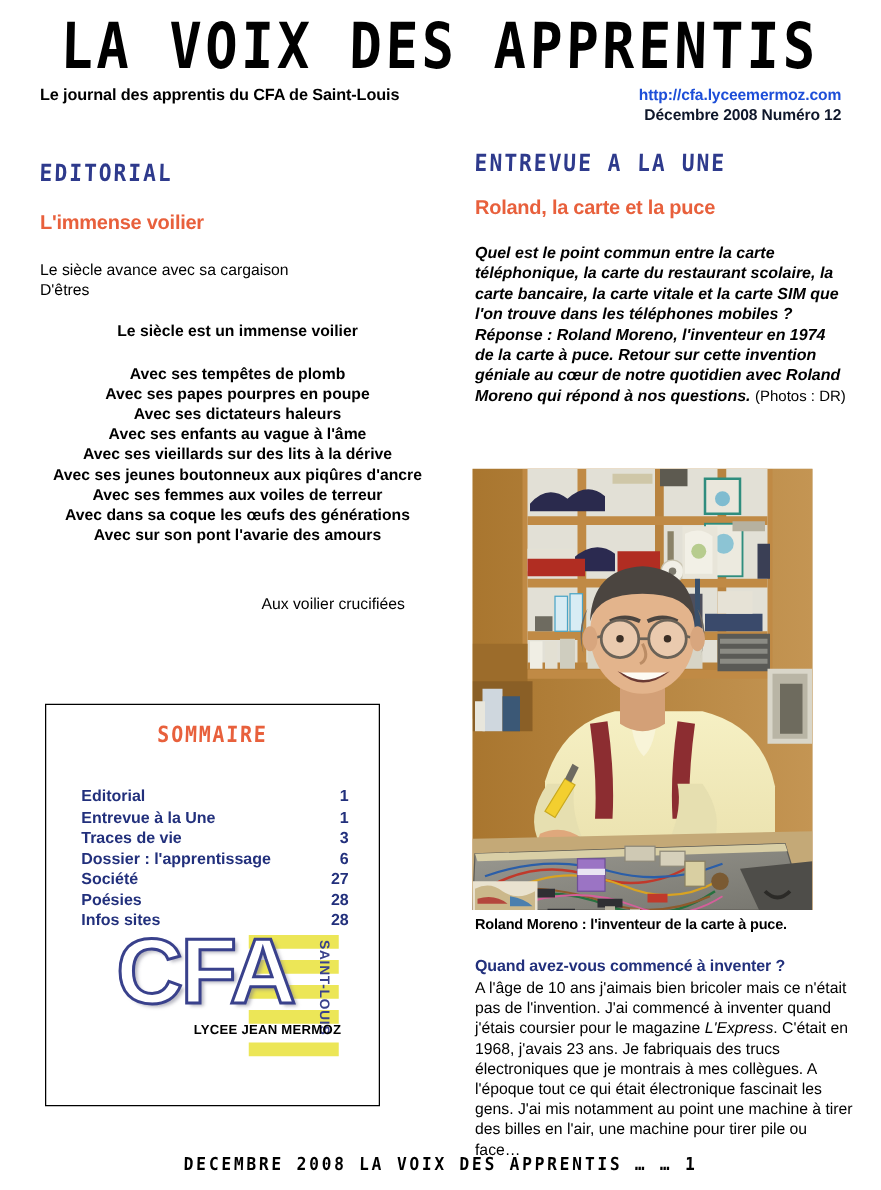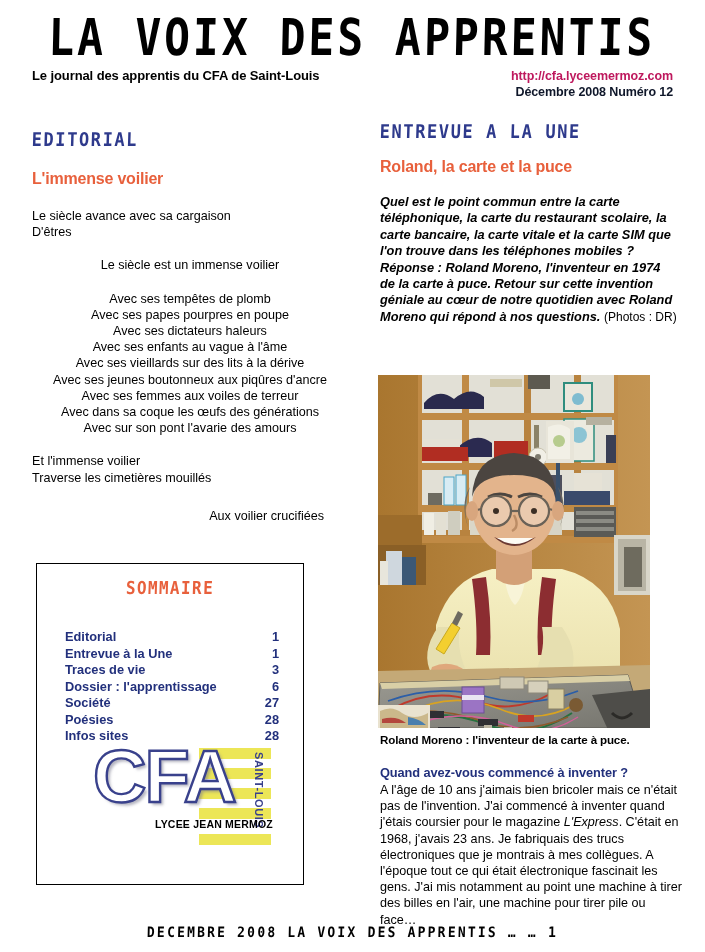--- a/index.html
+++ b/index.html
@@ -43,21 +43,21 @@
     font-size: 13px;
     font-weight: bold;
     color: #000000;
     letter-spacing: -0.1px;
   }
   #masthead-url {
     position: absolute;
     right: 32px; top: 69px;
     font-size: 12.5px;
     font-weight: bold;
-    color: #be185d;
+    color: #1d4ed8;
     text-align: right;
     letter-spacing: -0.1px;
   }
   #masthead-issue {
     position: absolute;
     right: 32px; top: 85px;
     font-size: 12.5px;
     font-weight: bold;
     color: #0f172a;
     text-align: right;
@@ -100,21 +100,21 @@
   #editorial-subtitle { margin: 0 0 20px 4px; }
 
   .poem-block {
     font-size: 12.6px;
     line-height: 16.2px;
     color: #000;
     white-space: pre-line;
     margin: 0 0 0 4px;
   }
   .poem-left   { text-align: left; }
-  .poem-center { text-align: center; }
+  .poem-center { text-align: center; font-weight: bold; }
   .poem-right  { text-align: right; padding-right: 24px; }
   .gap-sm { height: 13px; }
   .gap-md { height: 17px; }
   .gap-lg { height: 22px; }
 
   
   #sommaire-box {
     position: absolute;
     left: 36px; top: 563px;
     width: 268px;
@@ -301,22 +301,20 @@
   <div class="poem-block poem-center">Avec ses tempêtes de plomb
 Avec ses papes pourpres en poupe
 Avec ses dictateurs haleurs
 Avec ses enfants au vague à l'âme
 Avec ses vieillards sur des lits à la dérive
 Avec ses jeunes boutonneux aux piqûres d'ancre
 Avec ses femmes aux voiles de terreur
 Avec dans sa coque les œufs des générations
 Avec sur son pont l'avarie des amours</div>
   <div class="gap-md"></div>
-  <div class="poem-block poem-left">Et l'immense voilier
-Traverse les cimetières mouillés</div>
   <div class="gap-lg"></div>
   <div class="poem-block poem-right">Aux voilier crucifiées</div>
   <div class="gap-sm"></div>
 </div>
 
 <div id="sommaire-box">
   <div id="sommaire-title">SOMMAIRE</div>
 
   <ul id="sommaire-list">
     <li>

